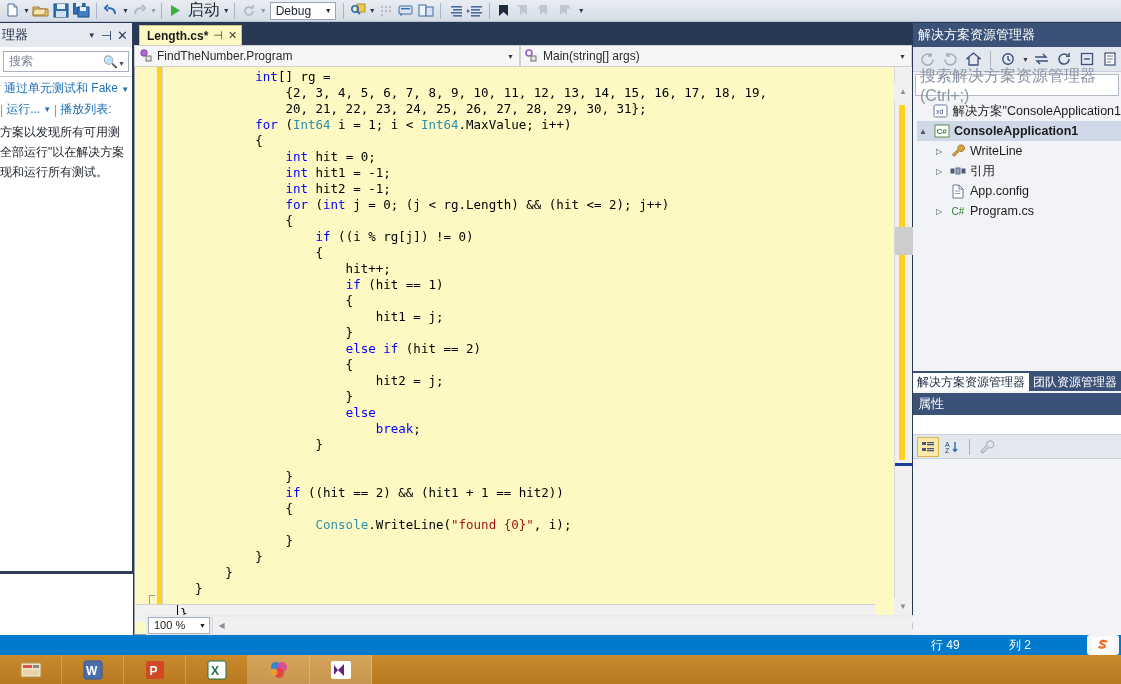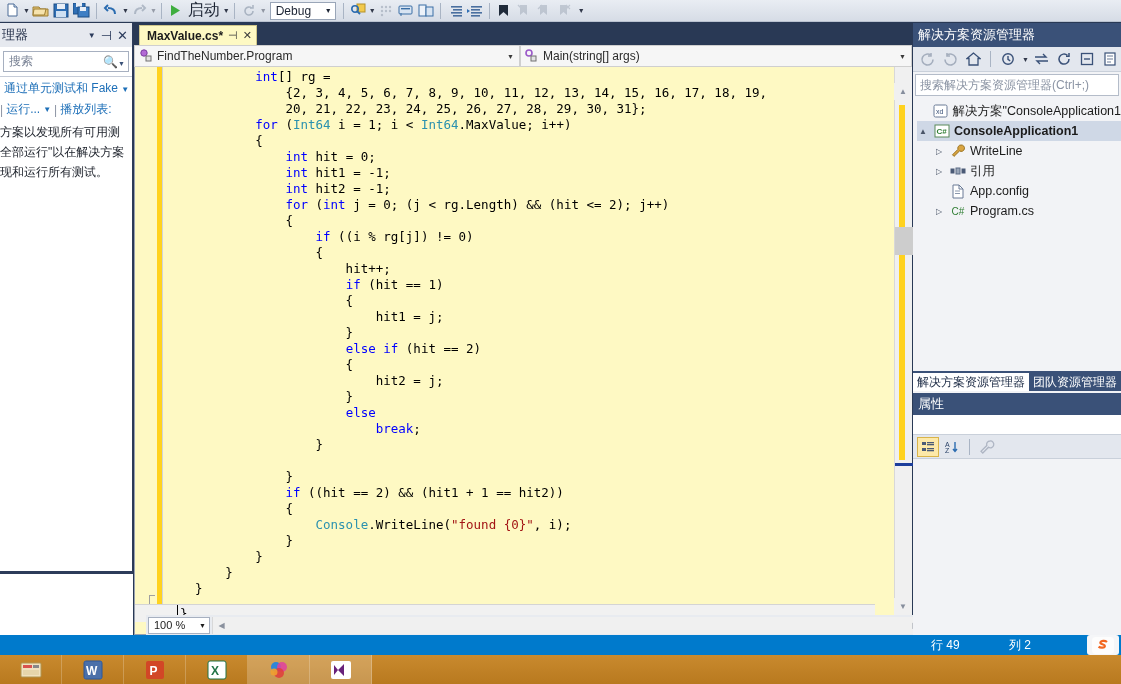--- a/index.html
+++ b/index.html
@@ -196,21 +196,21 @@
     display: flex; align-items: center; padding-left: 5px;
   }
   .rp-tools {
     height: 25px; background: #e3e7ee; border-bottom: 1px solid #c9d0da;
     display: flex; align-items: center; padding-left: 4px; gap: 3px;
   }
   .rp-tool { width: 20px; height: 20px; display: flex; align-items: center; justify-content: center; }
   .rp-search {
     height: 22px; margin: 2px 2px; background: #fff; border: 1px solid #b4bcc9;
     display: flex; align-items: center; padding-left: 4px;
-    color: #8b94a4; font-size: 12px;
+    color: #8b94a4; font-size: 16px;
   }
   .tree { padding: 3px 0 0 4px; font-size: 12.5px; color: #1b1b1b; }
   .tnode {
     display: flex; align-items: center; height: 20px; gap: 4px;
     white-space: nowrap; overflow: hidden;
   }
   .tnode .exp { width: 12px; text-align: center; color: #4a5568; font-size: 8px; }
   .tnode .gl  { width: 17px; display: flex; align-items: center; justify-content: center; }
   .tnode.selected { background: #cfd8e6; }
   .tnode.bold { font-weight: bold; }
@@ -448,21 +448,21 @@
     </div>
     <div class="lp-text">方案以发现所有可用测</div>
     <div class="lp-text">全部运行"以在解决方案</div>
     <div class="lp-text">现和运行所有测试。</div>
     <div class="lp-bottom"></div>
   </div>
 
   <div class="editor-wrap">
     <div class="tabstrip">
       <div class="doctab">
-        <span>MaxValue.cs*</span>
+        <span>Length.cs*</span>
         <span class="pin">⊣</span>
         <span class="x">✕</span>
       </div>
     </div>
 
     <div class="navbar-row">
       <div class="navcombo" id="nav-left">
         <span>
           <svg width="14" height="14" viewBox="0 0 14 14">
               <circle cx="5" cy="5" r="3.2" fill="#b36ad6" stroke="#7a3da0"></circle>

